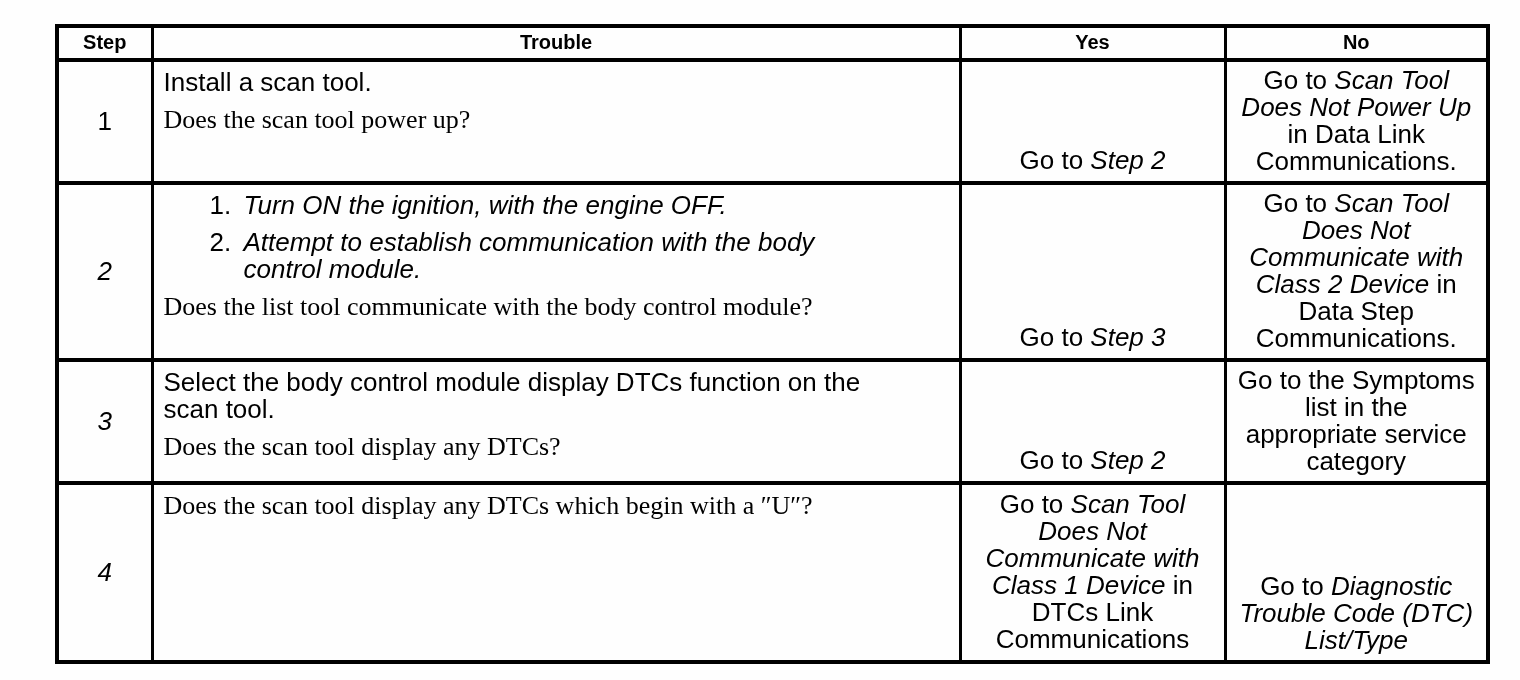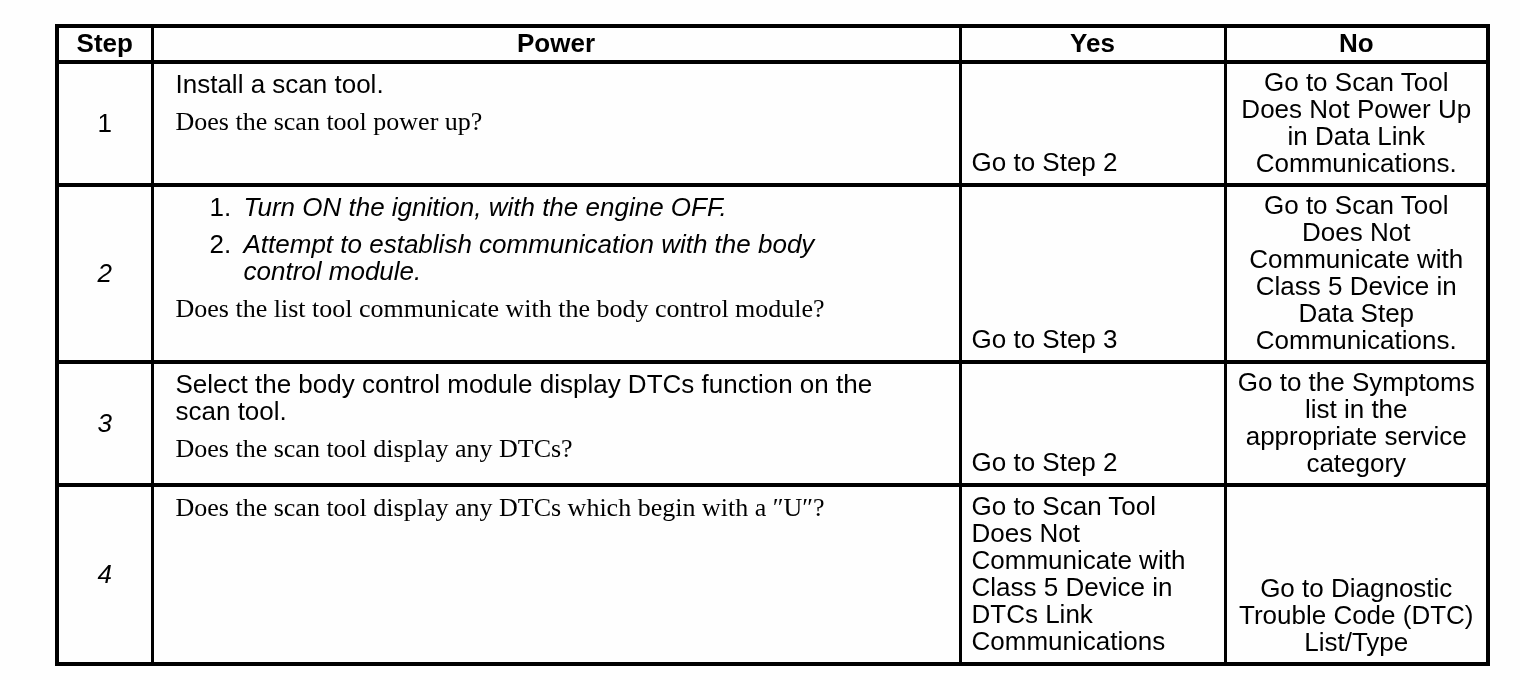--- a/index.html
+++ b/index.html
@@ -32,21 +32,21 @@
 
   th, td {
     border-left: 3px solid #000;
     border-right: 3px solid #000;
     border-top: 4px solid #000;
     border-bottom: 4px solid #000;
     padding: 0;
   }
   thead tr { height: 34px; }
   thead th {
-    font-size: 26px;
+    font-size: 20px;
     font-weight: bold;
     text-align: center;
     vertical-align: middle;
     line-height: 1;
     padding: 2px 0 4px 0;
   }
 
   tbody tr:nth-child(1) { height: 121px; }
   tbody tr:nth-child(2) { height: 175px; }
   tbody tr:nth-child(3) { height: 119px; }
@@ -59,56 +59,57 @@
   }
 
   td.cell-step {
     text-align: center;
     vertical-align: middle;
     font-style: italic;
   }
   tbody tr:nth-child(1) td.cell-step { font-style: normal; }
 
   td.cell-action { padding: 7px 10px 6px 10px; }
-  .para { margin: 0 0 10px 12px; max-width: 712px; }
+  .para { margin: 0 0 10px 0; max-width: 712px; }
   .para:last-child { margin-bottom: 0; font-family: Liberation Serif, serif; }
   .list-item { display: flex; margin: 0 0 10px 0; padding-left: 46px; }
   .list-num { flex: none; width: 34px; }
   .list-text { flex: 1 1 auto; max-width: 646px; font-style: italic; }
 
   td.cell-yes {
+    text-align: center;
     vertical-align: bottom;
     padding: 6px 10px 7px 10px;
   }
   td.cell-no {
     text-align: center;
     vertical-align: top;
     padding: 5px 8px 6px 8px;
   }
   tbody tr:nth-child(4) td.cell-yes { vertical-align: top; }
   tbody tr:nth-child(4) td.cell-no  { vertical-align: bottom; }
 
   .goto { white-space: pre-line; }
-  .it { }
+  .it { font-style: italic; }
 </style>
 </head>
 <body>
 
 <div class="scan-page">
   <table class="diag-table">
     <colgroup>
       <col class="c-step">
       <col class="c-action">
       <col class="c-yes">
       <col class="c-no">
     </colgroup>
     <thead>
       <tr>
         <th>Step</th>
-        <th>Power</th>
+        <th>Trouble</th>
         <th>Yes</th>
         <th>No</th>
       </tr>
     </thead>
     <tbody>
         <tr>
           <td class="cell-step">1</td>
           <td class="cell-action">
             <div class="para">Install a scan tool.</div>
             <div class="para">Does the scan tool power up?</div>
@@ -129,21 +130,21 @@
             <div class="list-item">
               <span class="list-num">2.</span>
               <span class="list-text">Attempt to establish communication with the body control module.</span>
             </div>
             <div class="para">Does the list tool communicate with the body control module?</div>
           </td>
           <td class="cell-yes"><span class="goto"><span>Go to </span><span class="it">Step 3</span></span></td>
           <td class="cell-no"><span class="goto"><span>Go to </span><span class="it">Scan Tool
 Does Not
 Communicate with
-Class 5 Device</span><span> in
+Class 2 Device</span><span> in
 Data Step
 Communications.</span></span></td>
         </tr>
         <tr>
           <td class="cell-step">3</td>
           <td class="cell-action">
             <div class="para">Select the body control module display DTCs function on the scan tool.</div>
             <div class="para">Does the scan tool display any DTCs?</div>
           </td>
           <td class="cell-yes"><span class="goto"><span>Go to </span><span class="it">Step 2</span></span></td>
@@ -153,21 +154,21 @@
 category</span></span></td>
         </tr>
         <tr>
           <td class="cell-step">4</td>
           <td class="cell-action">
             <div class="para">Does the scan tool display any DTCs which begin with a ″U″?</div>
           </td>
           <td class="cell-yes"><span class="goto"><span>Go to </span><span class="it">Scan Tool
 Does Not
 Communicate with
-Class 5 Device</span><span> in
+Class 1 Device</span><span> in
 DTCs Link
 Communications</span></span></td>
           <td class="cell-no"><span class="goto"><span>Go to </span><span class="it">Diagnostic
 Trouble Code (DTC)
 List/Type</span></span></td>
         </tr>
       </tbody>
   </table>
 </div>
 

